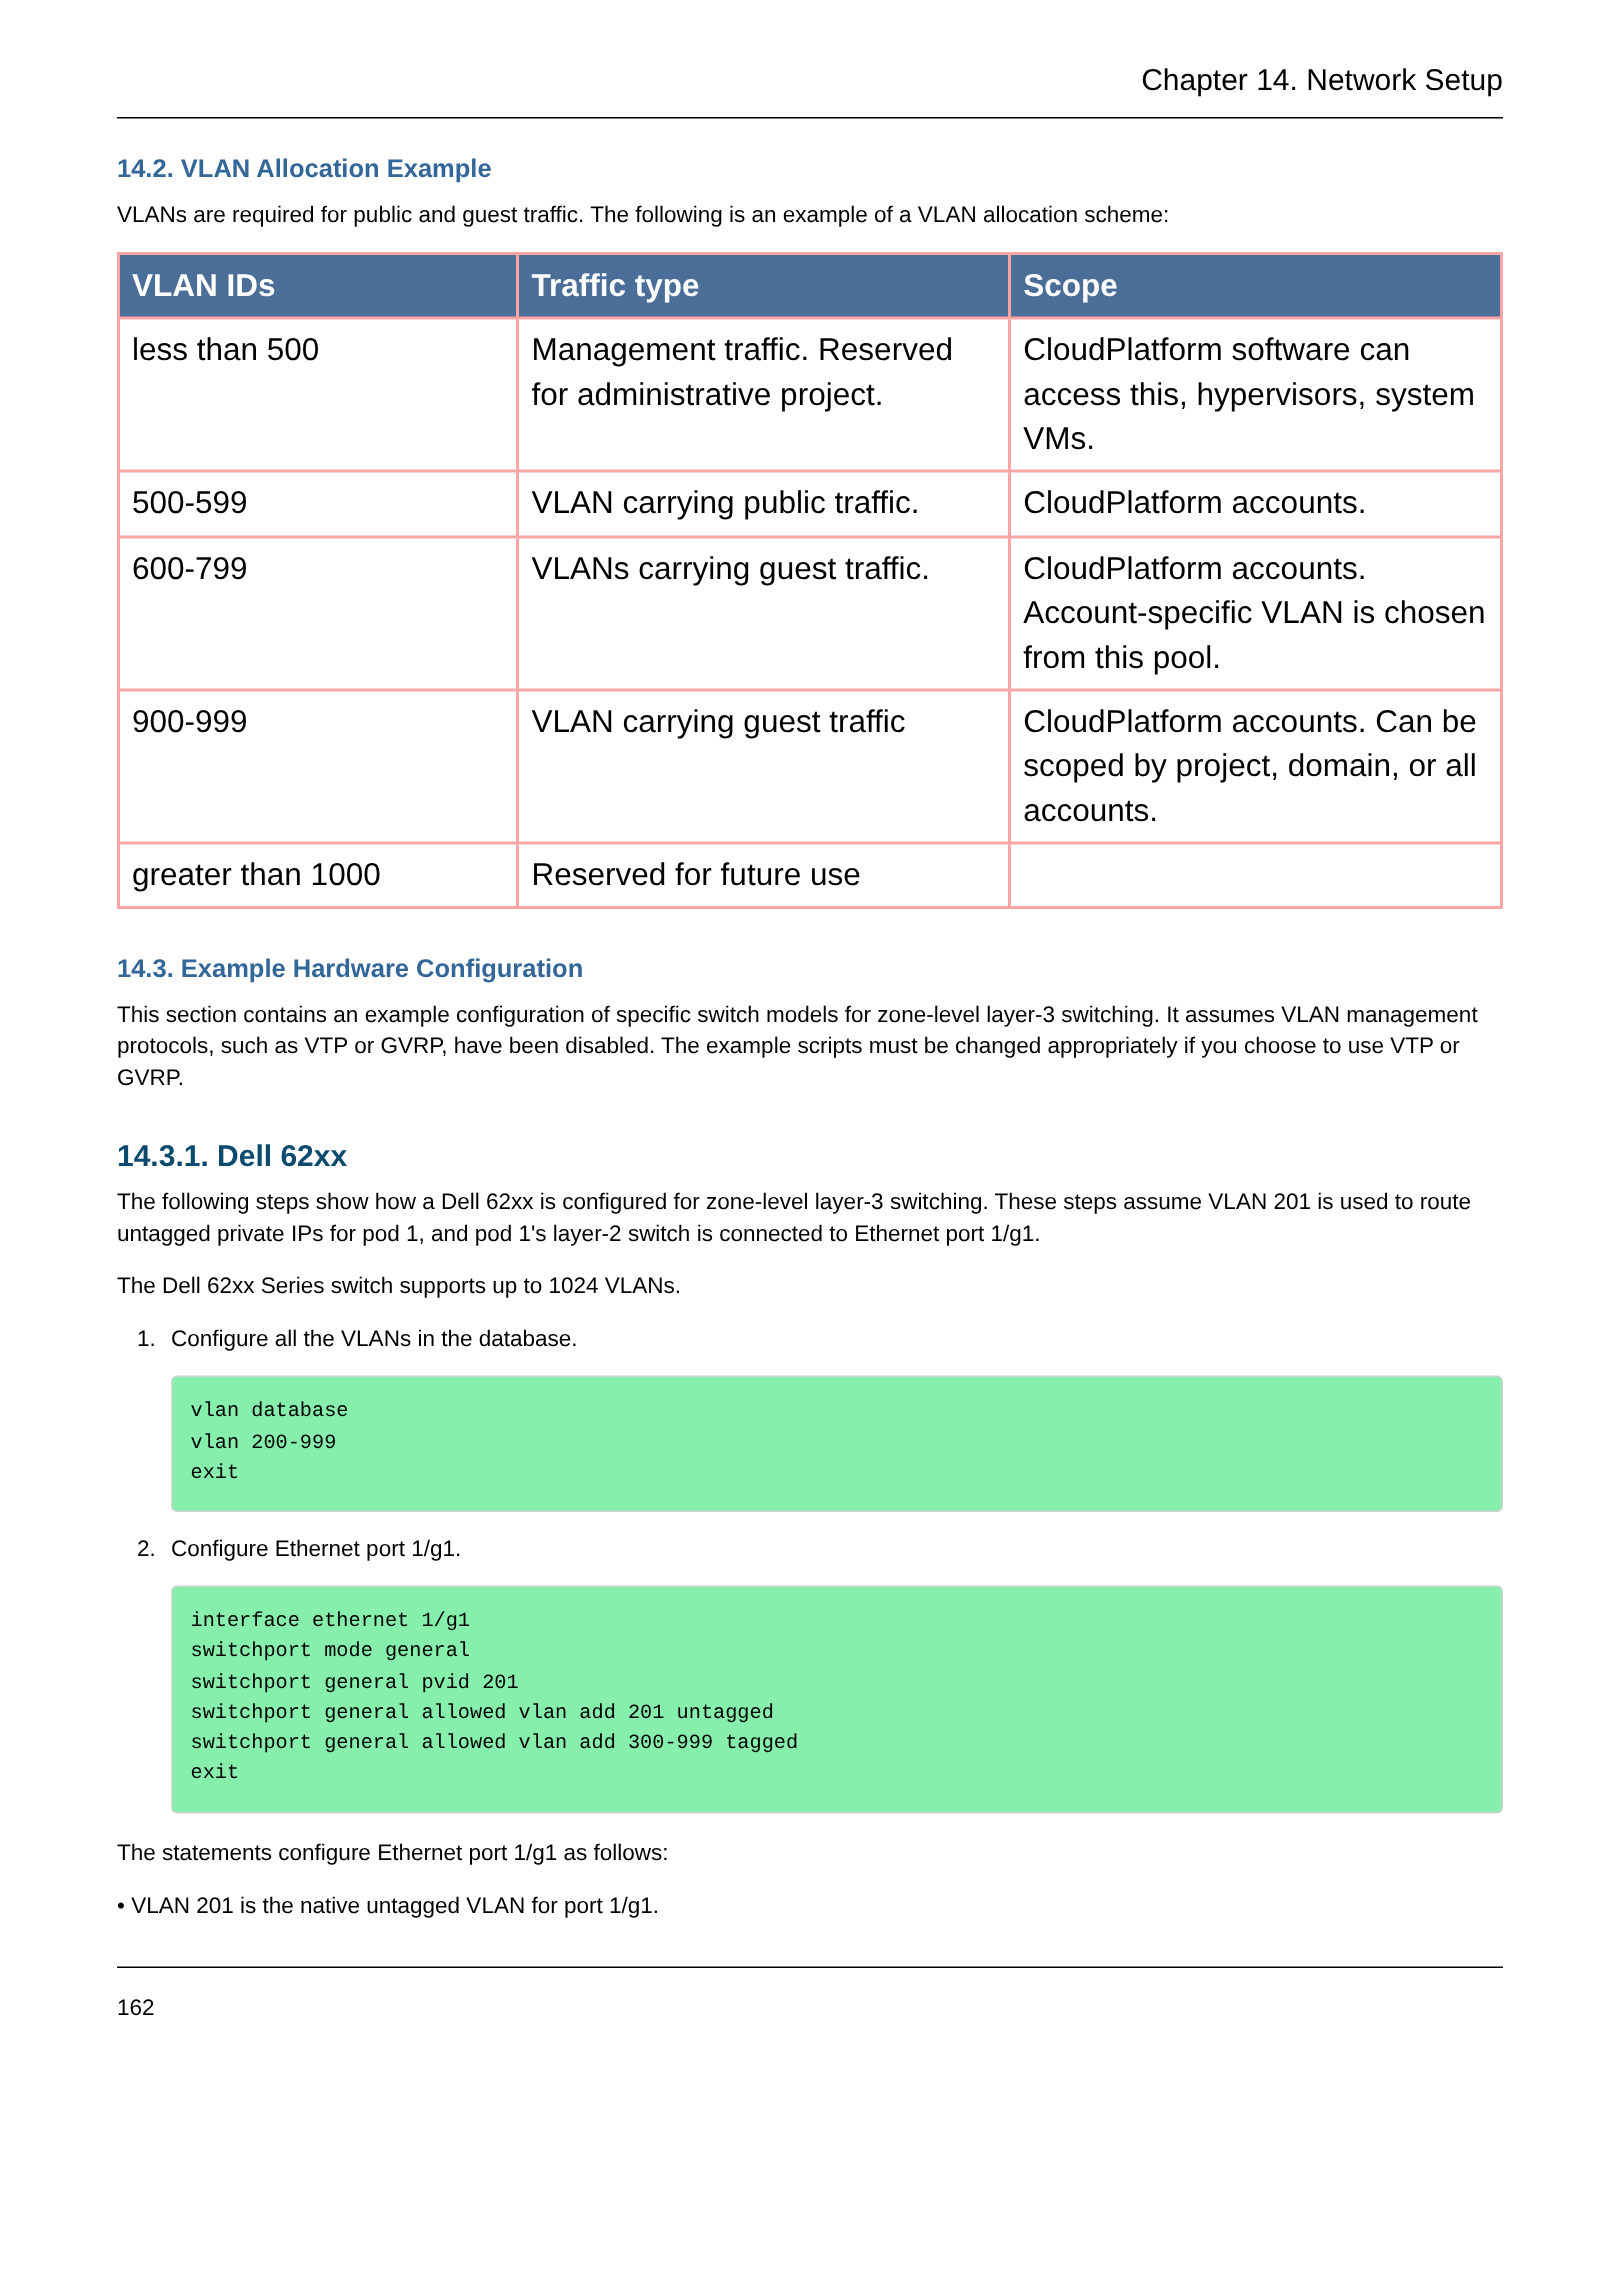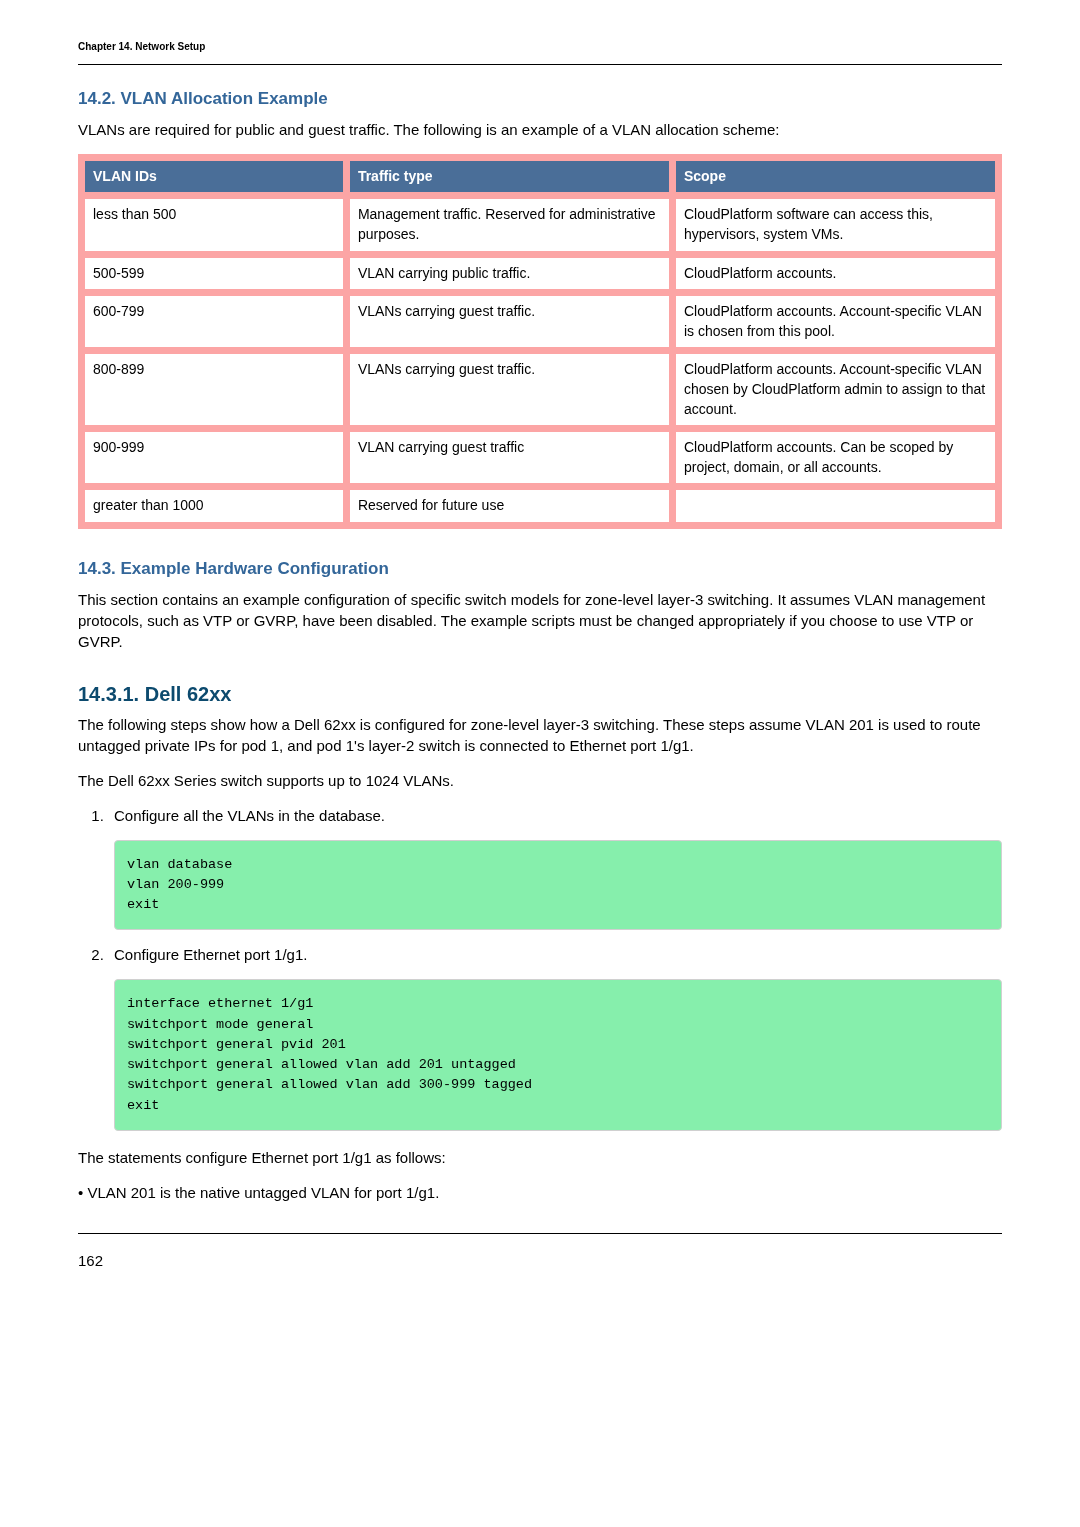--- a/index.html
+++ b/index.html
@@ -6,25 +6,26 @@
     body {
       font-family: "Liberation Sans", Arial, sans-serif;
       font-size: 15px;
       color: #000;
       background: #fff;
       width: 1080px;
       padding: 40px 78px 30px 78px;
       line-height: 1.4;
     }
     .chapter-header {
-      font-weight: bold;
-      font-size: 10px;
+      font-weight: normal;
+      font-size: 20px;
       padding-bottom: 10px;
       border-bottom: 1.5px solid #000;
       margin-bottom: 22px;
+      text-align: right;
     }
     h2 {
       color: #336699;
       font-size: 17px;
       font-weight: bold;
       margin-bottom: 8px;
     }
     h3 {
       color: #0c4a6e;
       font-size: 20px;
@@ -33,25 +34,25 @@
     }
     p { margin-bottom: 14px; }
     .section { margin-bottom: 28px; }
     table {
       border-collapse: collapse;
       width: 100%;
       margin-top: 10px;
       margin-bottom: 6px;
     }
     th, td {
-      border: 7px solid #fca5a5;
+      border: 2px solid #fca5a5;
       padding: 6px 8px;
       text-align: left;
       vertical-align: top;
-      font-size: 14px;
+      font-size: 21px;
     }
     th {
       background: #4a6e98;
       color: #fff;
       font-weight: bold;
     }
     td.col1 { width: 26%; }
     td.col2 { width: 32%; }
     td.col3 { width: 32%; }
     ol { list-style-position: outside; padding-left: 30px; margin-bottom: 16px; }
@@ -91,37 +92,32 @@
     <thead>
       <tr>
         <th>VLAN IDs</th>
         <th>Traffic type</th>
         <th>Scope</th>
       </tr>
     </thead>
     <tbody>
       <tr>
         <td class="col1">less than 500</td>
-        <td class="col2">Management traffic. Reserved for administrative purposes.</td>
+        <td class="col2">Management traffic. Reserved for administrative project.</td>
         <td class="col3">CloudPlatform software can access this, hypervisors, system VMs.</td>
       </tr>
       <tr>
         <td class="col1">500-599</td>
         <td class="col2">VLAN carrying public traffic.</td>
         <td class="col3">CloudPlatform accounts.</td>
       </tr>
       <tr>
         <td class="col1">600-799</td>
         <td class="col2">VLANs carrying guest traffic.</td>
         <td class="col3">CloudPlatform accounts. Account-specific VLAN is chosen from this pool.</td>
-      </tr>
-      <tr>
-        <td class="col1">800-899</td>
-        <td class="col2">VLANs carrying guest traffic.</td>
-        <td class="col3">CloudPlatform accounts. Account-specific VLAN chosen by CloudPlatform admin to assign to that account.</td>
       </tr>
       <tr>
         <td class="col1">900-999</td>
         <td class="col2">VLAN carrying guest traffic</td>
         <td class="col3">CloudPlatform accounts. Can be scoped by project, domain, or all accounts.</td>
       </tr>
       <tr>
         <td class="col1">greater than 1000</td>
         <td class="col2">Reserved for future use</td>
         <td class="col3"></td>

